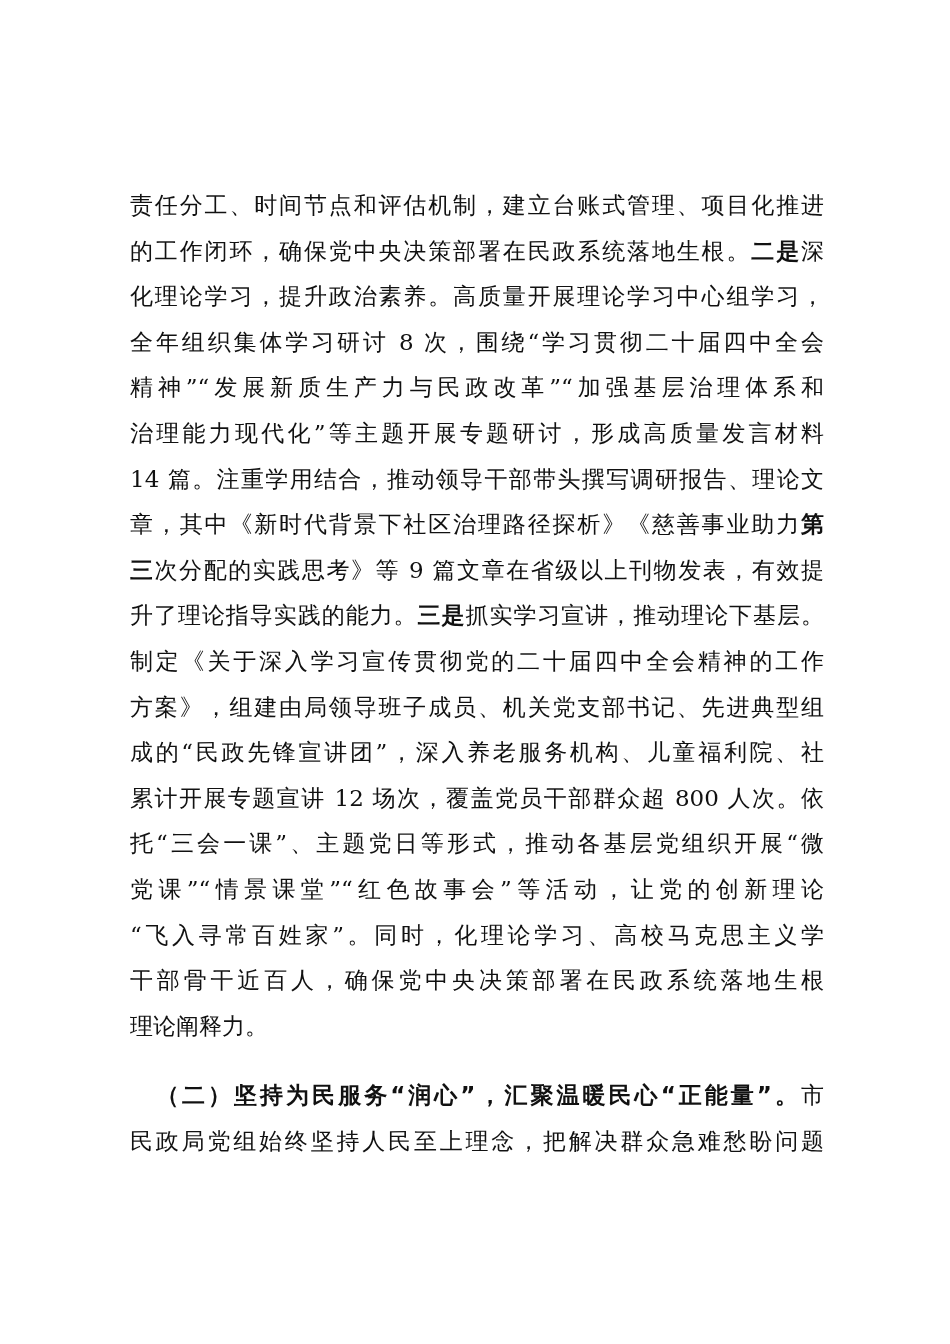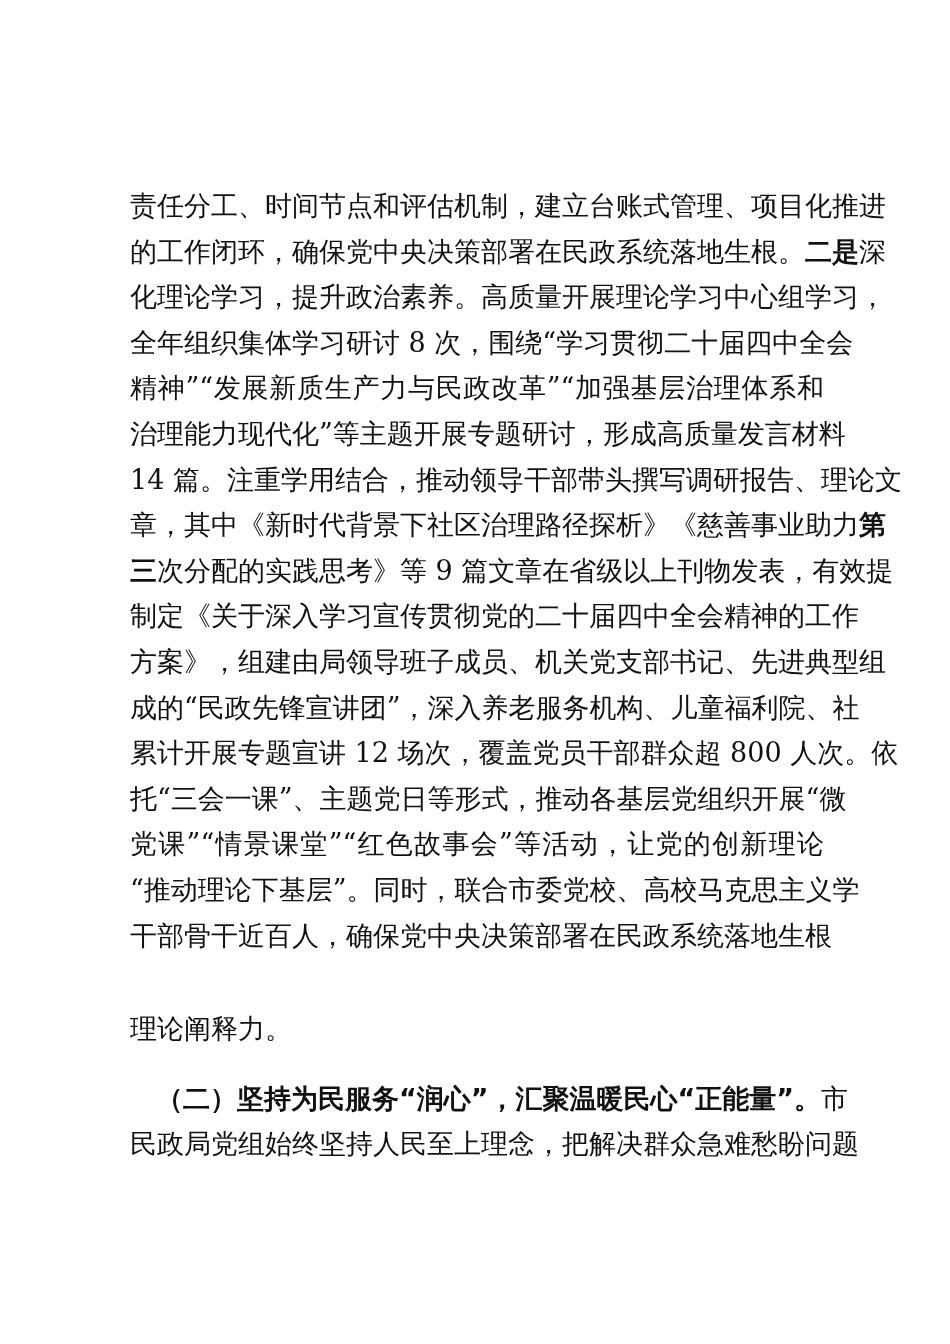--- a/index.html
+++ b/index.html
@@ -3,53 +3,54 @@
 <meta charset="utf-8">
 <style>
   html, body { margin: 0; padding: 0; background: #ffffff; }
   body { width: 950px; height: 1344px; position: relative; overflow: hidden; }
   .page {
     position: absolute;
     left: 130px;
     top: 183px;
     width: 694px;
     font-family: "DejaVu Serif", "Liberation Serif", serif;
-    font-size: 27px;
+    font-size: 23px;
     line-height: 45.6px;
     color: #111111;
   }
   .line {
     display: block;
     height: 45.6px;
     white-space: nowrap;
     text-align: justify;
     text-align-last: justify;
     overflow: visible;
   }
-  .line.last { text-align-last: left; margin-top: 48px; }
+  .line.last { text-align-last: left; }
   .line.indent { padding-left: 26px; margin-top: 24px; }
   .b { font-weight: bold; font-family: "DejaVu Sans", "Liberation Sans", sans-serif; }
 </style>
 </head>
 <body>
 
 <div class="page">
   <div class="line"><span>责任分工、时间节点和评估机制，建立台账式管理、项目化推进</span></div>
   <div class="line"><span>的工作闭环，确保党中央决策部署在民政系统落地生根。</span><span class="b">二是</span><span>深</span></div>
   <div class="line"><span>化理论学习，提升政治素养。高质量开展理论学习中心组学习，</span></div>
   <div class="line"><span>全年组织集体学习研讨 8 次，围绕“学习贯彻二十届四中全会</span></div>
   <div class="line"><span>精神”“发展新质生产力与民政改革”“加强基层治理体系和</span></div>
   <div class="line"><span>治理能力现代化”等主题开展专题研讨，形成高质量发言材料</span></div>
   <div class="line"><span>14 篇。注重学用结合，推动领导干部带头撰写调研报告、理论文</span></div>
   <div class="line"><span>章，其中《新时代背景下社区治理路径探析》《慈善事业助力</span><span class="b">第</span></div>
   <div class="line"><span class="b">三</span><span>次分配的实践思考》等 9 篇文章在省级以上刊物发表，有效提</span></div>
+  <div class="line"><span>升了理论指导实践的能力。</span><span class="b">三是</span><span>抓实学习宣讲，推动理论下基层。</span></div>
   <div class="line"><span>制定《关于深入学习宣传贯彻党的二十届四中全会精神的工作</span></div>
   <div class="line"><span>方案》，组建由局领导班子成员、机关党支部书记、先进典型组</span></div>
   <div class="line"><span>成的“民政先锋宣讲团”，深入养老服务机构、儿童福利院、社</span></div>
   <div class="line"><span>累计开展专题宣讲 12 场次，覆盖党员干部群众超 800 人次。依</span></div>
   <div class="line"><span>托“三会一课”、主题党日等形式，推动各基层党组织开展“微</span></div>
   <div class="line"><span>党课”“情景课堂”“红色故事会”等活动，让党的创新理论</span></div>
-  <div class="line"><span>“推动理论下基层”。同时，联合市委党校、高校马克思主义学</span></div>
+  <div class="line"><span>“飞入寻常百姓家”。同时，化理论学习、高校马克思主义学</span></div>
   <div class="line"><span>干部骨干近百人，确保党中央决策部署在民政系统落地生根</span></div>
   <div class="line last"><span>理论阐释力。</span></div>
   <div class="line indent"><span class="b">（二）坚持为民服务“润心”，汇聚温暖民心“正能量”。</span><span>市</span></div>
   <div class="line"><span>民政局党组始终坚持人民至上理念，把解决群众急难愁盼问题</span></div>
 </div>
 
 </body></html>

